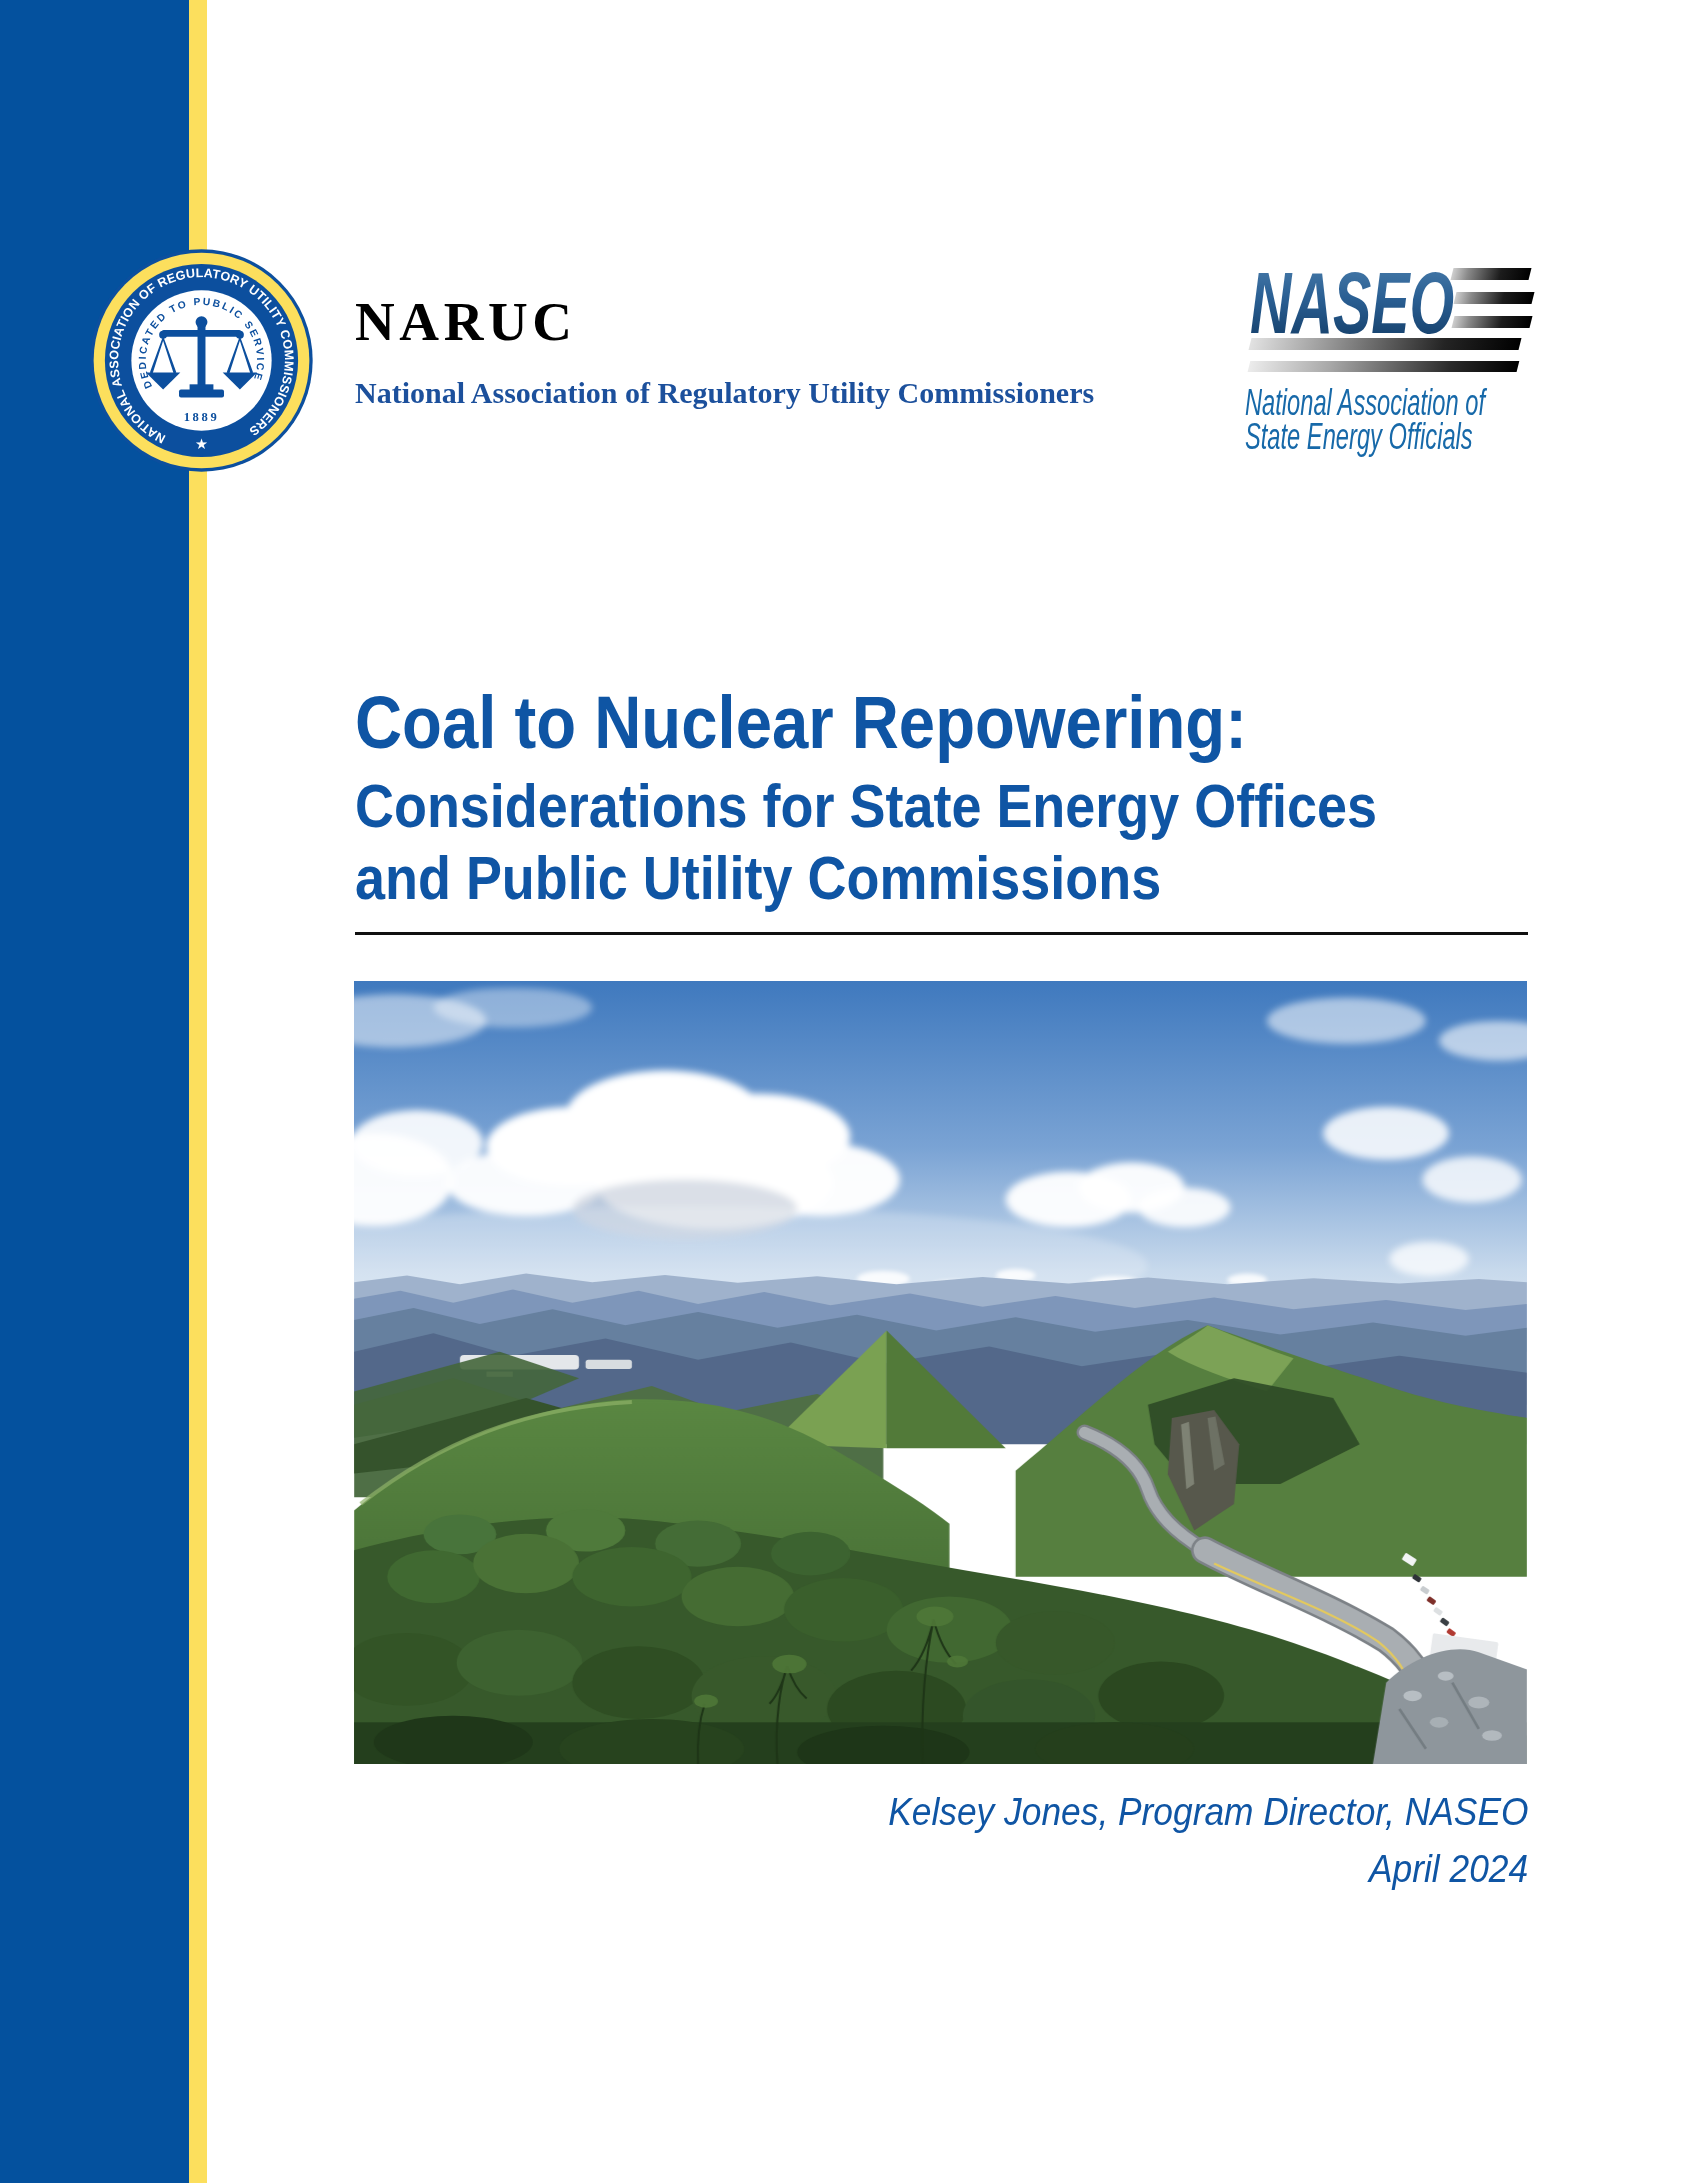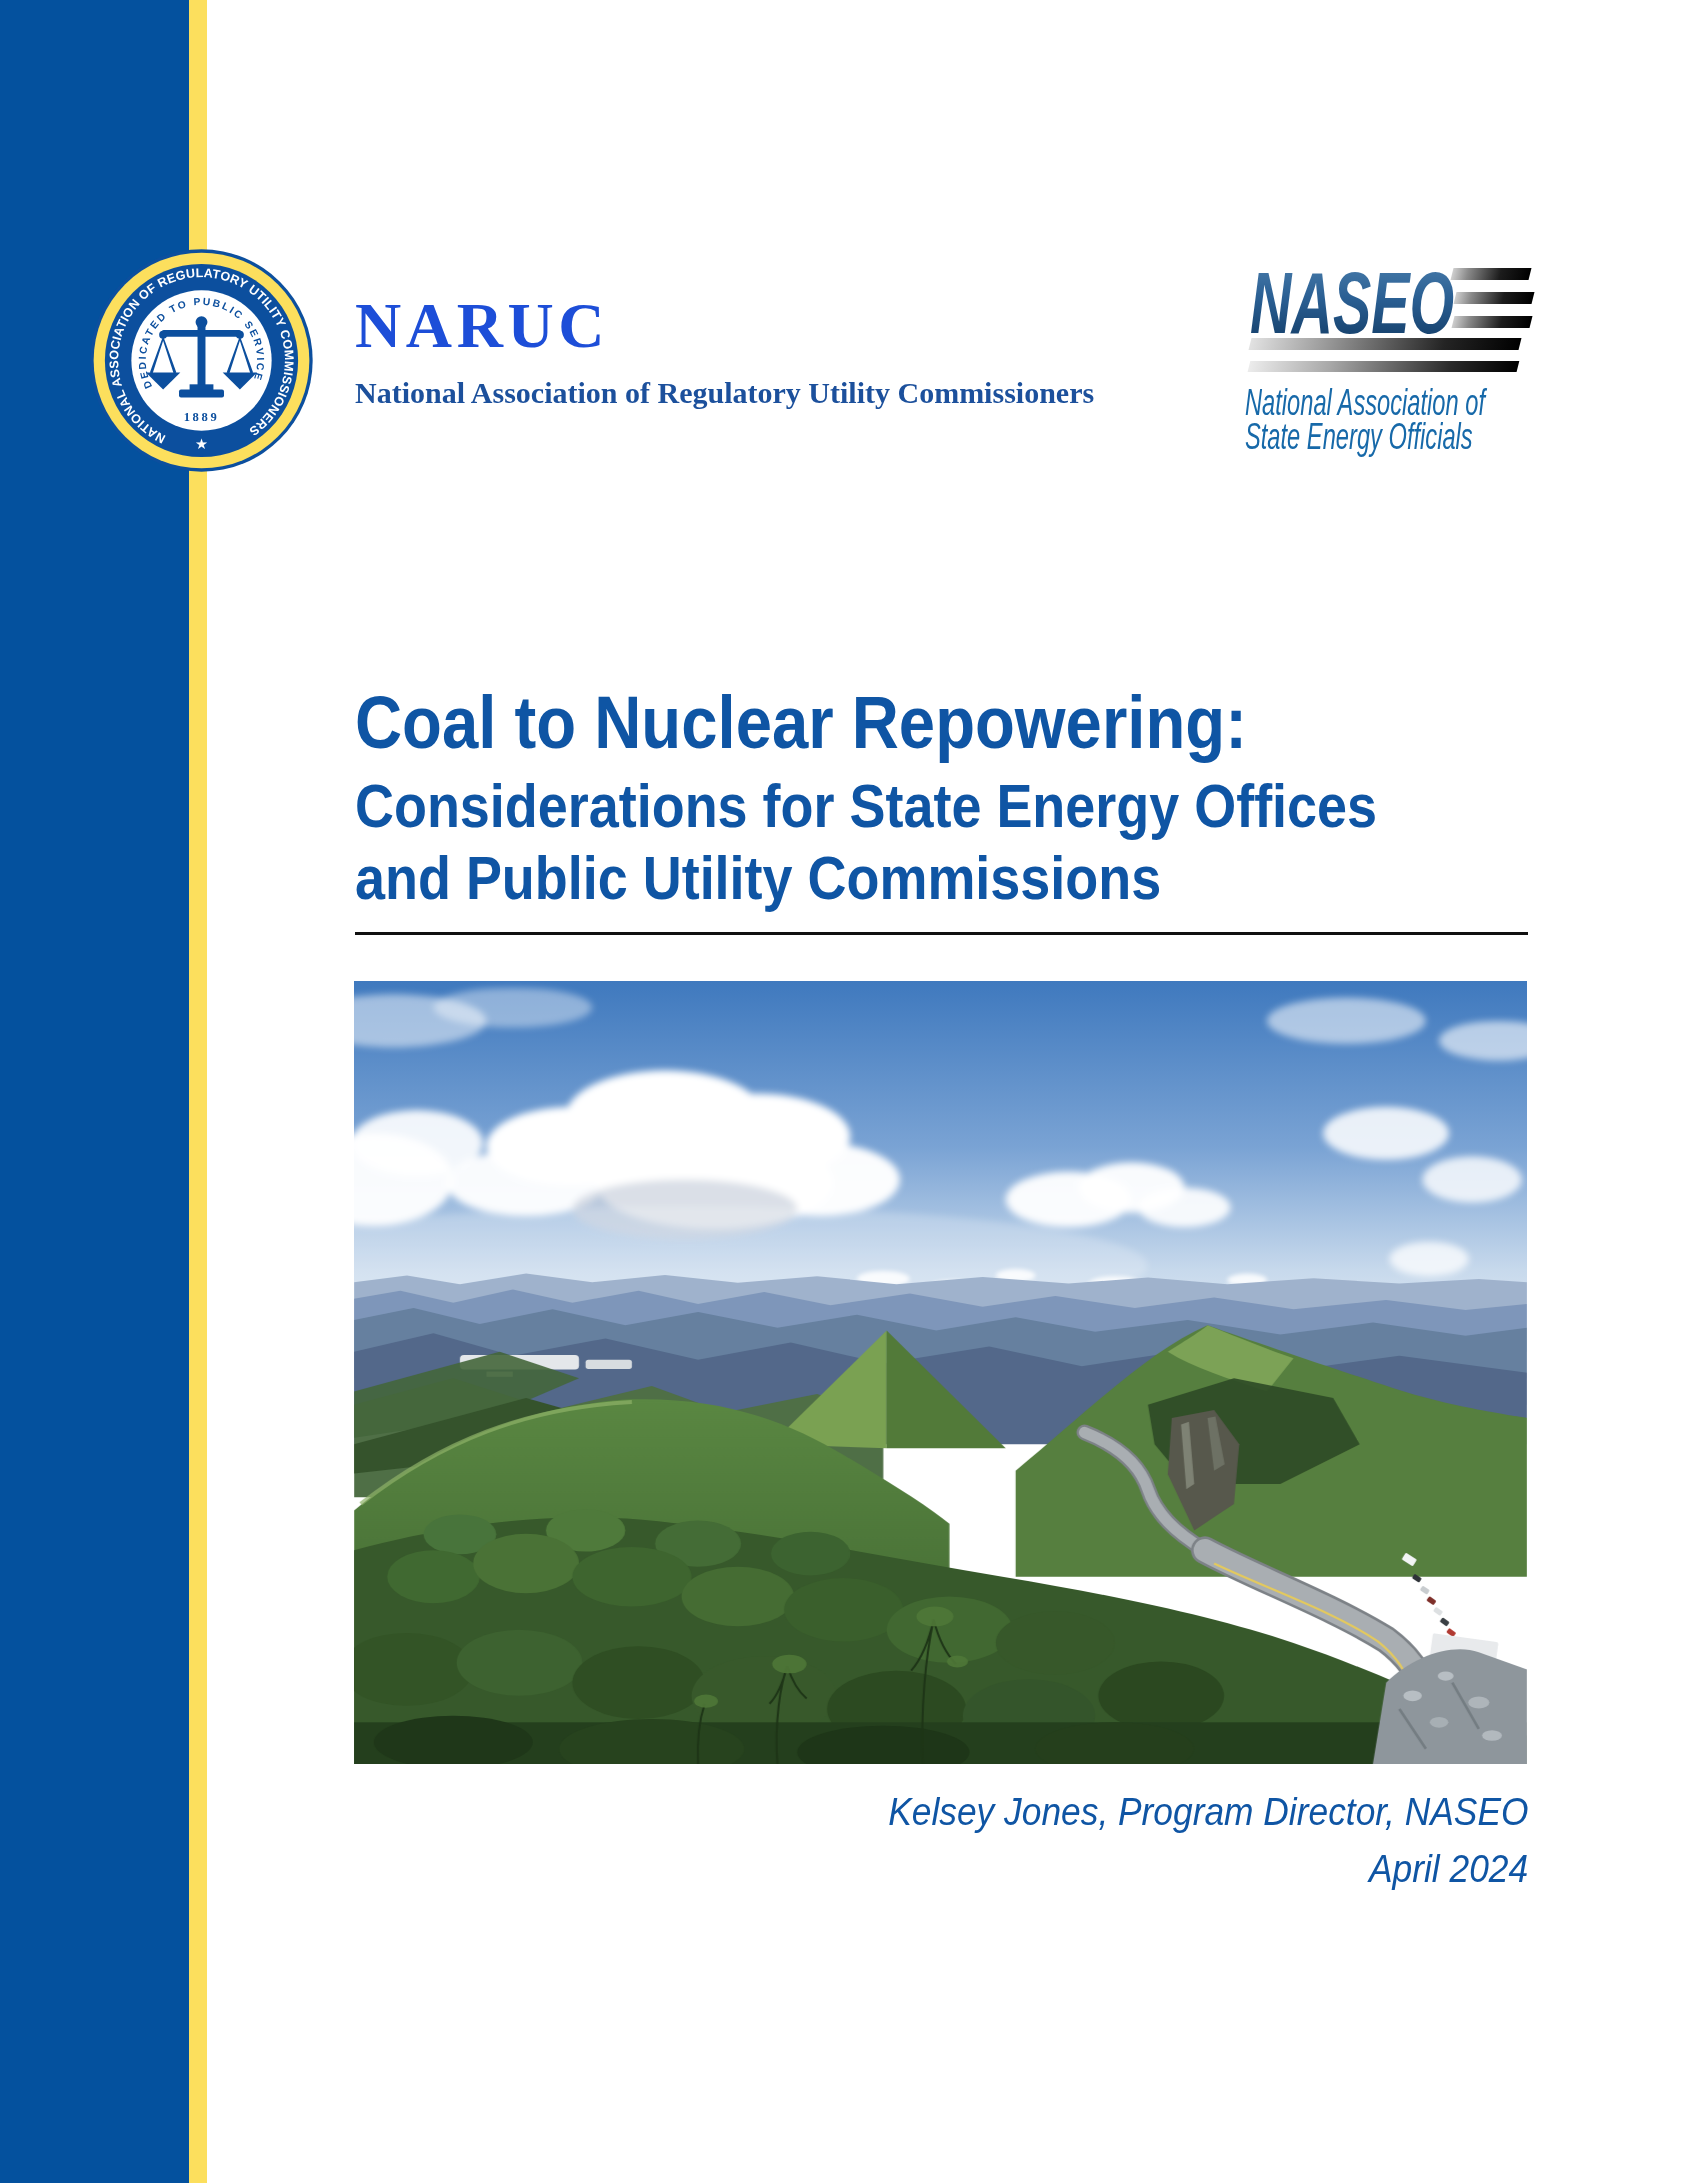--- a/index.html
+++ b/index.html
@@ -9,21 +9,21 @@
   }
   .abs{position:absolute;}
   
   #bar-blue{left:0;top:0;width:189px;height:2183px;background:#04519E;}
   #bar-yellow{left:189px;top:0;width:18px;height:2183px;background:#FCDF5D;}
   
   #seal{left:89px;top:248px;width:225px;height:225px;}
   
   #naruc-wordmark{
     left:355px;top:294px;font-family:"Liberation Serif",serif;font-weight:700;
-    font-size:64px;line-height:1;letter-spacing:4.6px;color:#1d4ed8;white-space:nowrap;
+    font-size:55px;line-height:1;letter-spacing:4.6px;color:#000000;white-space:nowrap;
   }
   #naruc-tagline{
     left:355px;top:378px;font-family:"Liberation Serif",serif;font-weight:700;
     font-size:30px;line-height:1;color:#1C509C;white-space:nowrap;
   }
   
   #naseo-wordmark{
     left:1250px;top:259px;font-style:italic;font-weight:700;font-size:87px;line-height:1;
     transform:scaleX(.66);transform-origin:left top;white-space:nowrap;
     background:linear-gradient(180deg,#4A7DAB 0%,#2a5f93 45%,#123C66 100%);

